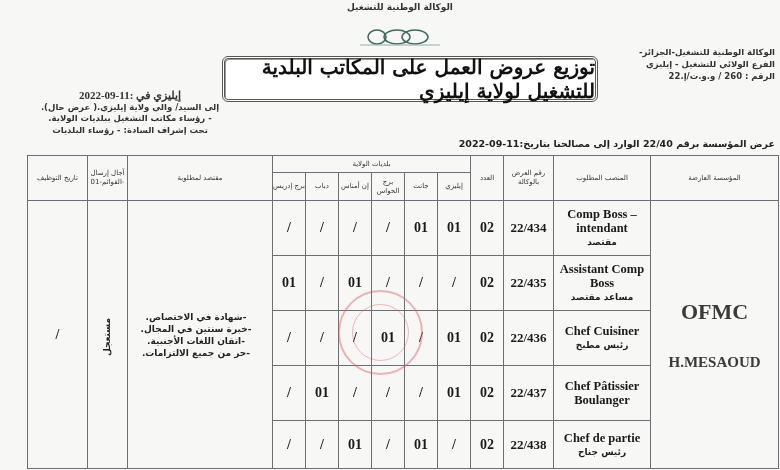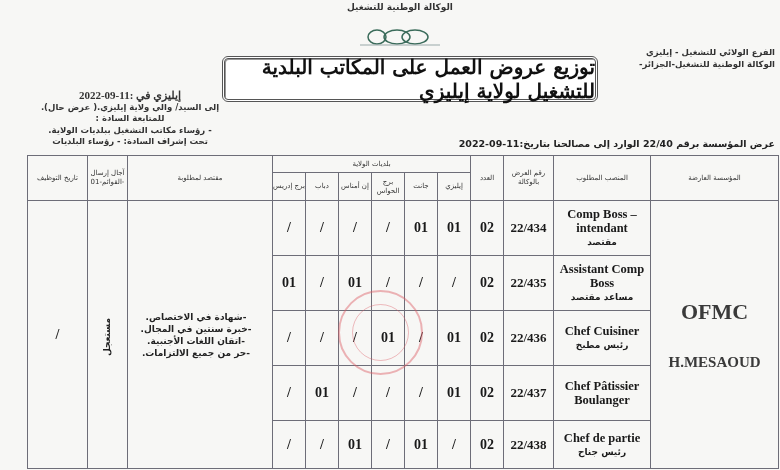--- a/index.html
+++ b/index.html
@@ -91,28 +91,28 @@
 <svg class="abs logo" viewBox="0 0 70 22">
   <ellipse cx="12" cy="11" rx="9" ry="7" fill="none" stroke="#3a6b5a" stroke-width="1.5"></ellipse>
   <ellipse cx="32" cy="11" rx="13" ry="7" fill="none" stroke="#3a6b5a" stroke-width="1.5"></ellipse>
   <ellipse cx="50" cy="11" rx="13" ry="7" fill="none" stroke="#3a6b5a" stroke-width="1.5"></ellipse>
 </svg>
 <div class="abs logo-caption"></div>
 
 <div class="abs left-block rtl">
   <div class="date">إيليزي في :11-09-2022</div>
   <div>إلى السيد/ والي ولاية إيليزي.( عرض حال).</div>
-  <div>للمتابعة السادة :</div>
   <div>- رؤساء مكاتب التشغيل ببلديات الولاية.</div>
   <div>تحت إشراف السادة: - رؤساء البلديات</div>
 </div>
 
 <div class="abs right-block rtl">
+  <div>الوكالة الوطنية للتشغيل-الجزائر-</div>
   <div>الفرع الولائي للتشغيل - إيليزي</div>
-  <div>الوكالة الوطنية للتشغيل-الجزائر-</div>
+  <div>الرقم : 260 / و.و.ت/إ.22</div>
 </div>
 
 <div class="abs banner rtl">
   <span>توزيع عروض العمل على المكاتب البلدية للتشغيل لولاية إيليزي</span>
 </div>
 
 <div class="abs offer-line rtl">عرض المؤسسة برقم 22/40 الوارد إلى مصالحنا بتاريخ:11-09-2022</div>
 
 <table class="grid">
   <colgroup>

